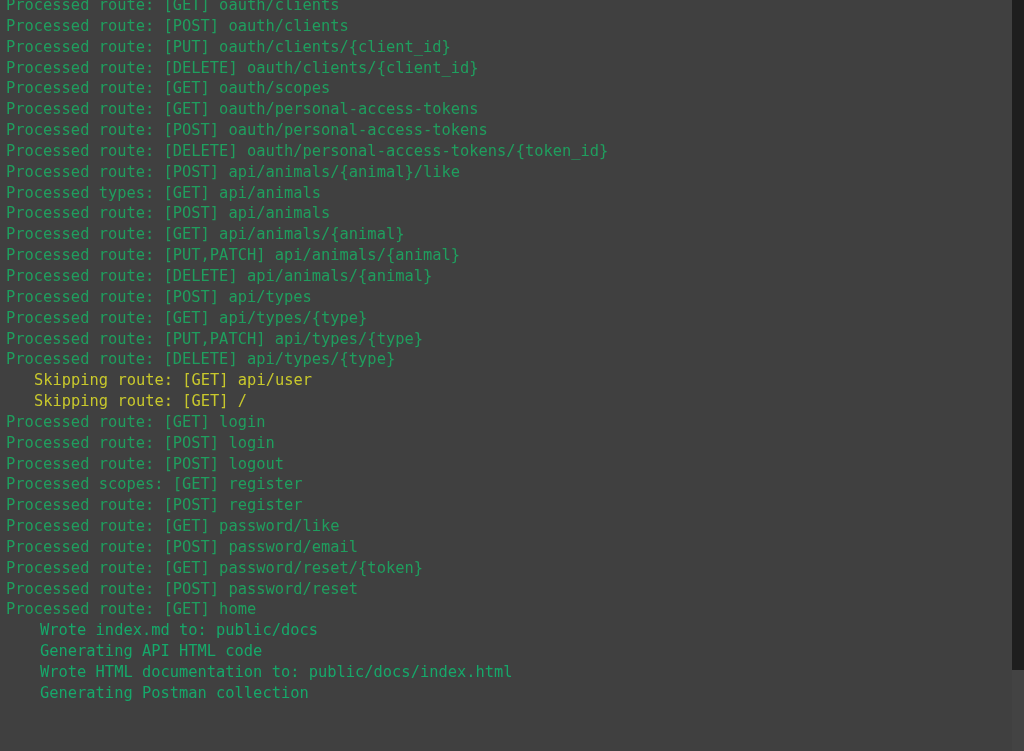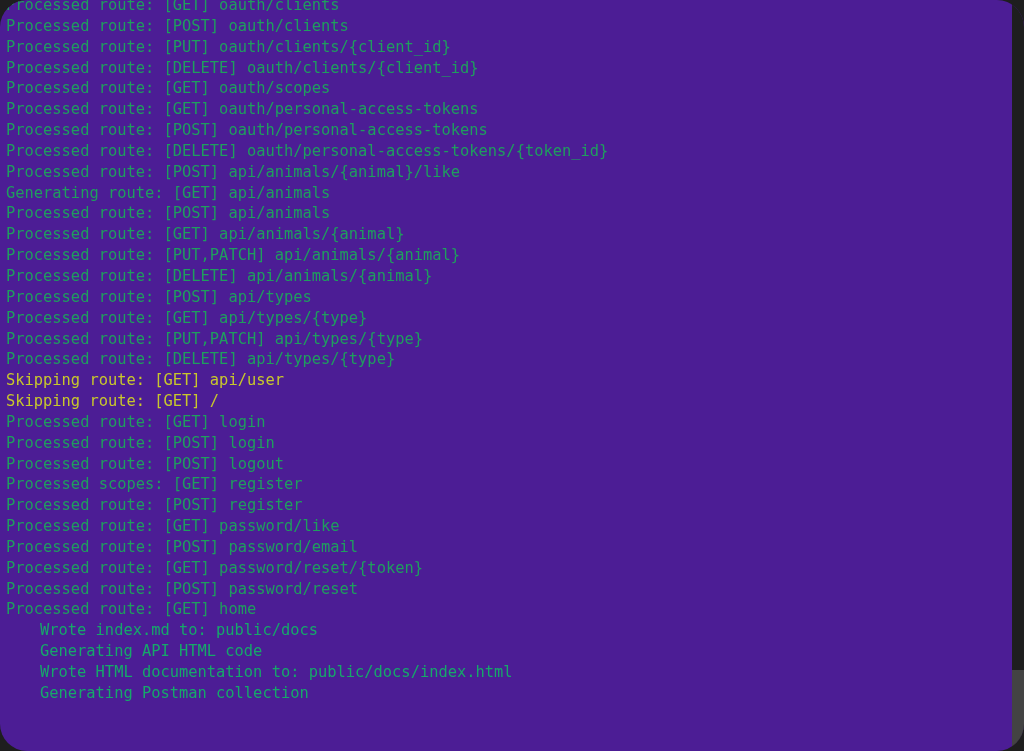--- a/index.html
+++ b/index.html
@@ -59,36 +59,36 @@
   }
   #scrollbar-thumb {
     position: absolute;
     right: 0;
     top: 670px;
     width: 12px;
     height: 81px;
     background: #434343;
   }
 </style>
-<style>.log-line.processed{color:#1f9e5e;}.log-line.skipped{color:#c8c82c;}.log-line.wrote{color:#16a86a;padding-left:40px;}</style></head>
+<style>.log-line.processed{color:#1f9e5e;}.log-line.skipped{color:#c8c82c;margin-left:28px;}.log-line.wrote{color:#16a86a;padding-left:40px;}</style></head>
 <body>
 
-<div id="terminal" style="background: #4c1d95; border-radius: 27px;">
+<div id="terminal" style="background: #404040;">
 
   <div id="console-output">
       <div class="log-line processed">Processed route: [GET] oauth/clients</div>
       <div class="log-line processed">Processed route: [POST] oauth/clients</div>
       <div class="log-line processed">Processed route: [PUT] oauth/clients/{client_id}</div>
       <div class="log-line processed">Processed route: [DELETE] oauth/clients/{client_id}</div>
       <div class="log-line processed">Processed route: [GET] oauth/scopes</div>
       <div class="log-line processed">Processed route: [GET] oauth/personal-access-tokens</div>
       <div class="log-line processed">Processed route: [POST] oauth/personal-access-tokens</div>
       <div class="log-line processed">Processed route: [DELETE] oauth/personal-access-tokens/{token_id}</div>
       <div class="log-line processed">Processed route: [POST] api/animals/{animal}/like</div>
-      <div class="log-line processed">Generating route: [GET] api/animals</div>
+      <div class="log-line processed">Processed types: [GET] api/animals</div>
       <div class="log-line processed">Processed route: [POST] api/animals</div>
       <div class="log-line processed">Processed route: [GET] api/animals/{animal}</div>
       <div class="log-line processed">Processed route: [PUT,PATCH] api/animals/{animal}</div>
       <div class="log-line processed">Processed route: [DELETE] api/animals/{animal}</div>
       <div class="log-line processed">Processed route: [POST] api/types</div>
       <div class="log-line processed">Processed route: [GET] api/types/{type}</div>
       <div class="log-line processed">Processed route: [PUT,PATCH] api/types/{type}</div>
       <div class="log-line processed">Processed route: [DELETE] api/types/{type}</div>
       <div class="log-line skipped">Skipping route: [GET] api/user</div>
       <div class="log-line skipped">Skipping route: [GET] /</div>

